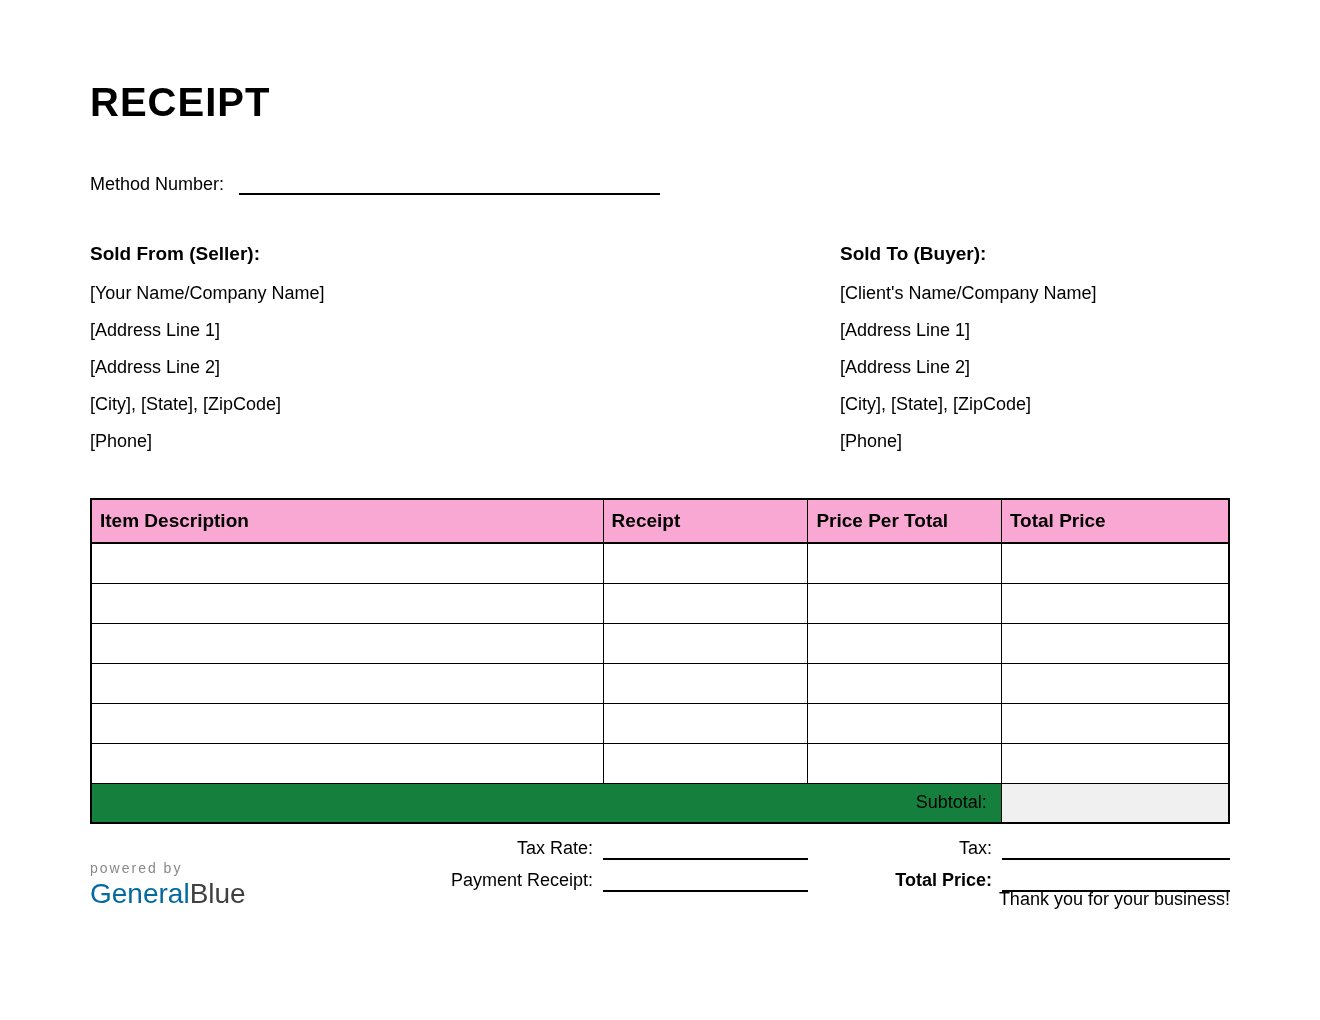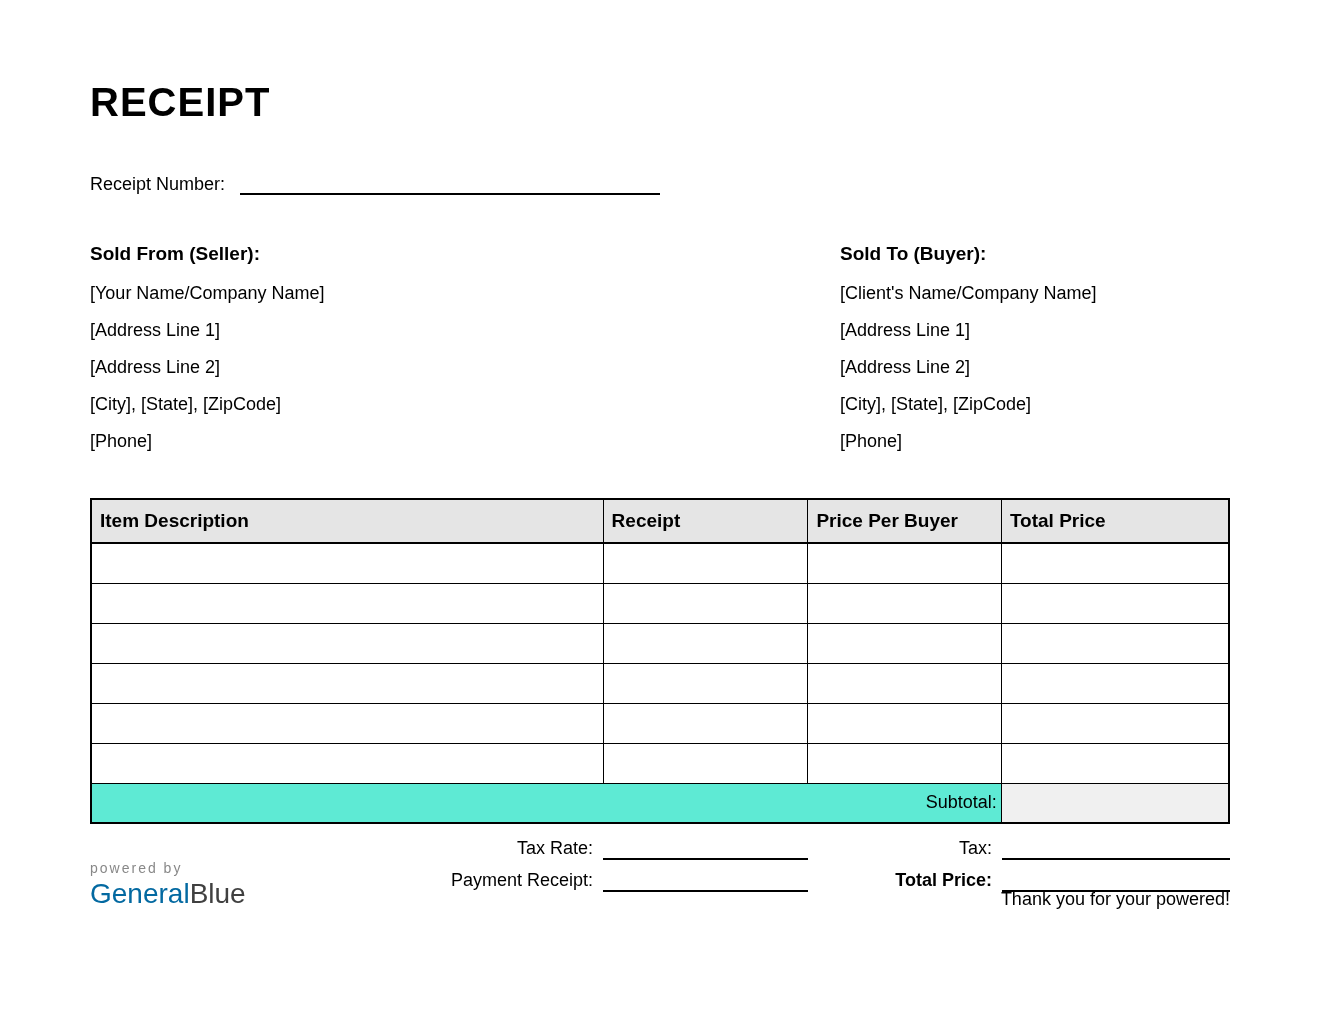--- a/index.html
+++ b/index.html
@@ -50,42 +50,42 @@
     .party-line {
       font-size: 18px;
       margin-bottom: 16px;
     }
     table.items {
       width: 100%;
       border-collapse: collapse;
       border: 2px solid #000;
     }
     table.items th {
-      background: #e5e5e5;
+      background: #f9a8d4;
       text-align: left;
       font-size: 19px;
       font-weight: bold;
       padding: 10px 8px;
       border: 1px solid #000;
       border-bottom: 2px solid #000;
     }
     table.items td {
       border: 1px solid #000;
       height: 40px;
       padding: 4px 8px;
     }
     table.items th:nth-child(1), table.items td:nth-child(1) { width: 45%; }
     table.items th:nth-child(2), table.items td:nth-child(2) { width: 18%; }
     table.items th:nth-child(3), table.items td:nth-child(3) { width: 17%; }
     table.items th:nth-child(4), table.items td:nth-child(4) { width: 20%; }
     .subtotal-row td.subtotal-label {
-      background: #5eead4;
+      background: #15803d;
       text-align: right;
       font-size: 18px;
-      padding: 8px 4px;
+      padding: 8px 14px;
     }
     .subtotal-row td.subtotal-value {
       background: #f0f0f0;
     }
     .below-table {
       margin-top: 14px;
     }
     .summary-row {
       display: flex;
       margin-bottom: 10px;
@@ -120,21 +120,21 @@
       font-size: 18px;
     }
   </style>
 </head>
 <body>
 
 <div class="title">RECEIPT</div>
 
 <div class="meta-row">
   <div class="meta-field left">
-    <span class="meta-label">Receipt Number:</span>
+    <span class="meta-label">Method Number:</span>
     <span class="meta-line"></span>
   </div>
 </div>
 
 <div class="parties">
   <div class="party-col">
     <div class="party-header">Sold From (Seller):</div>
     <div class="party-line">[Your Name/Company Name]</div>
     <div class="party-line">[Address Line 1]</div>
     <div class="party-line">[Address Line 2]</div>
@@ -149,21 +149,21 @@
     <div class="party-line">[City], [State], [ZipCode]</div>
     <div class="party-line">[Phone]</div>
   </div>
 </div>
 
 <table class="items">
   <thead>
     <tr>
       <th>Item Description</th>
       <th>Receipt</th>
-      <th>Price Per Buyer</th>
+      <th>Price Per Total</th>
       <th>Total Price</th>
     </tr>
   </thead>
   <tbody>
     <tr>
       <td></td>
       <td></td>
       <td></td>
       <td></td>
     </tr>
@@ -219,13 +219,13 @@
   </div>
 </div>
 
 <div class="footer">
   <div class="powered-by">powered by</div>
   <div class="logo-text">
     <span class="logo-general">General</span><span class="logo-blue">Blue</span>
   </div>
 </div>
 
-<div class="thank-you">Thank you for your powered!</div>
+<div class="thank-you">Thank you for your business!</div>
 
 </body></html>

